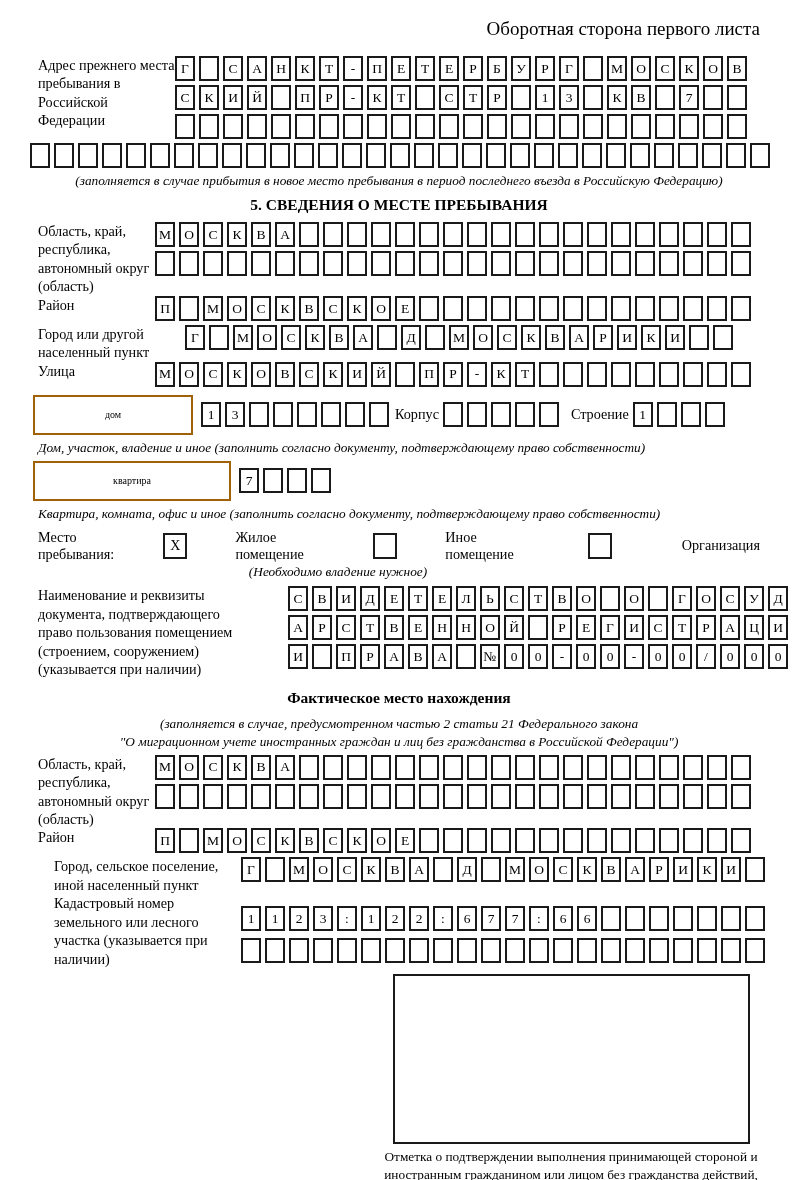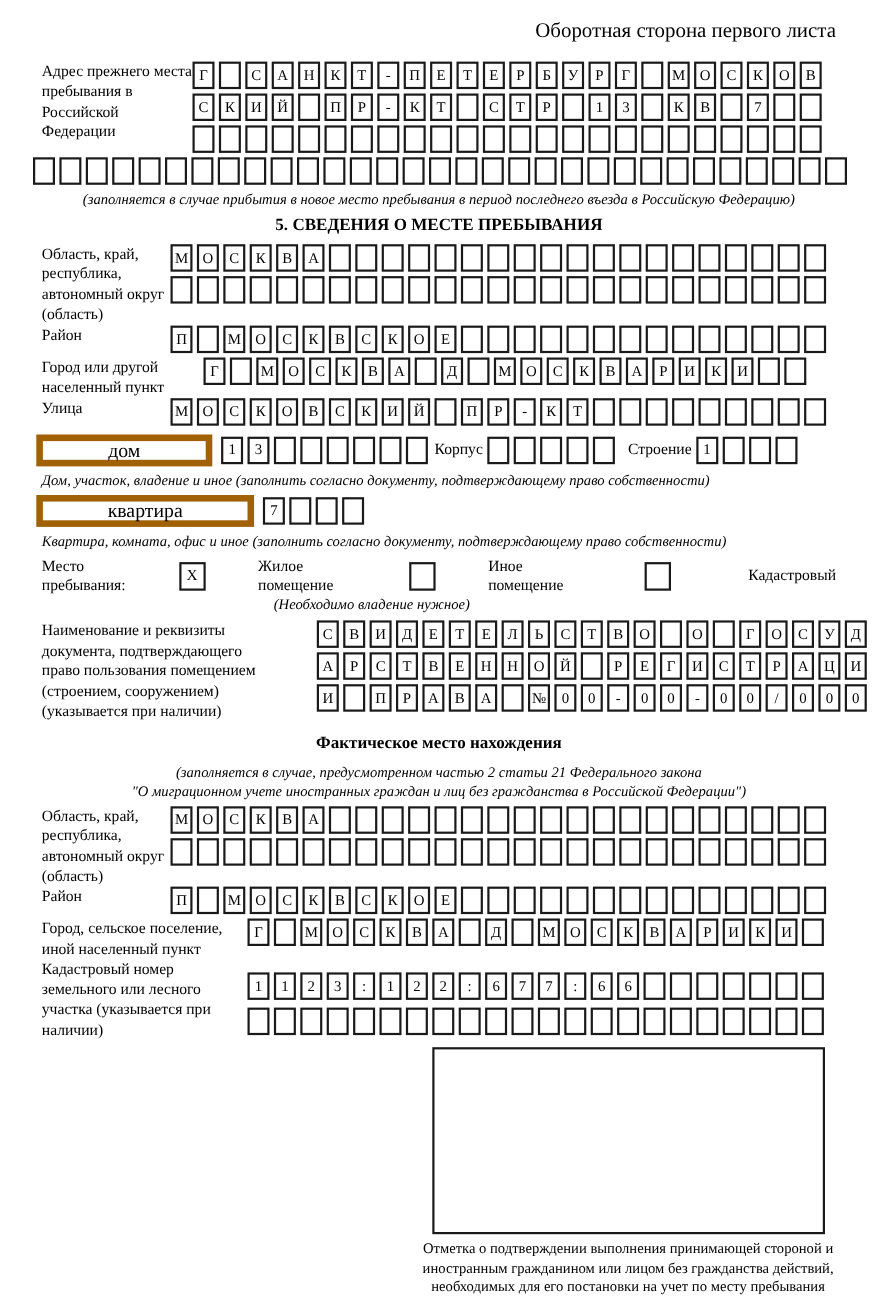--- a/index.html
+++ b/index.html
@@ -12,40 +12,40 @@
   .page { padding:8px 40px 0 38px; position:relative; width:800px; height:1180px; }
 
   .corner-note { text-align:right; font-size:19px; padding-top:10px; }
 
   .form-row { display:flex; align-items:flex-start; }
   .lbl { font-size:14.2px; line-height:1.3; flex:none; }
   .w130 { width:137px; }
   .w117 { width:117px; }
   .w147 { width:147px;font-family:Liberation Serif, serif; }
   .w210 { width:210px; }
-  .w187 { width:187px; }
+  .w187 { width:187px;margin-left:16px; }
 
   .stack { display:flex; flex-direction:column; }
 
   .cells { display:flex; margin-bottom:4px; }
   .cell {
     flex:none; width:20px; height:25px; border:2px solid #1a1a1a; margin-right:4px;
     display:inline-flex; align-items:center; justify-content:center;
     font-size:13.5px; line-height:1;
   }
 
   .note { font-size:13.3px; line-height:1.35;font-style:italic; }
   .center { text-align:center; }
 
   .sec-title { text-align:center; font-weight:bold; font-size:15.5px; margin:6px 0 8px 0; }
 
   .inline-row { display:flex; align-items:center; font-size:14.2px; }
   .big-box {
-    border:6px solid #a16207; height:29px; display:flex; align-items:center;
-    justify-content:center; font-size:18px; flex:none;
+    border:2px solid #a16207; height:40px; display:flex; align-items:center;
+    justify-content:center; font-size:10px; flex:none;
   }
   .chk {
     flex:none; width:24px; height:26px; border:2px solid #1a1a1a; margin:0 8px;
     display:inline-flex; align-items:center; justify-content:center; font-size:14px;
   }
   .stamp-box { border:2px solid #1a1a1a; width:357px; height:170px; margin-left:355px; margin-top:6px; }
   .stamp-caption { width:390px; margin-left:338px; text-align:center; font-size:13.3px; line-height:1.33; margin-top:4px; }
   .mt16 { margin-top:16px; }
   .mt6 { margin-top:6px;gap:40px; }
   .mt4 { margin-top:4px; }
@@ -371,21 +371,21 @@
   </div>
   <div class="note mt4 mb2">Квартира, комната, офис и иное (заполнить согласно документу, подтверждающему право собственности)</div>
 
   <div class="inline-row mt6">
     <span>Место пребывания:</span>
     <span class="chk">X</span>
     <span>Жилое помещение</span>
     <span class="chk" style="margin-left:24px;"></span>
     <span>Иное помещение</span>
     <span class="chk" style="margin-left:34px;"></span>
-    <span style="margin-left:22px;">Кадастровый</span>
+    <span style="margin-left:22px;">Организация</span>
   </div>
   <div class="note center" style="width:600px;">(Необходимо владение нужное)</div>
 
   <div class="form-row mt6">
     <div class="lbl w210">Наименование и реквизиты документа, подтверждающего право пользования помещением (строением, сооружением) (указывается при наличии)</div>
     <div class="stack">
       <div class="cells">
           <span class="cell">С</span>
           <span class="cell">В</span>
           <span class="cell">И</span>

